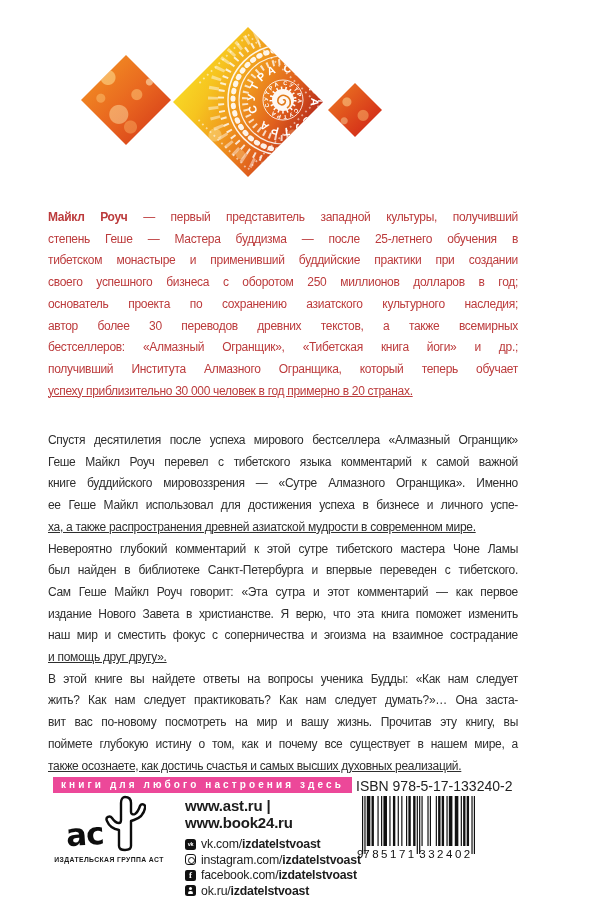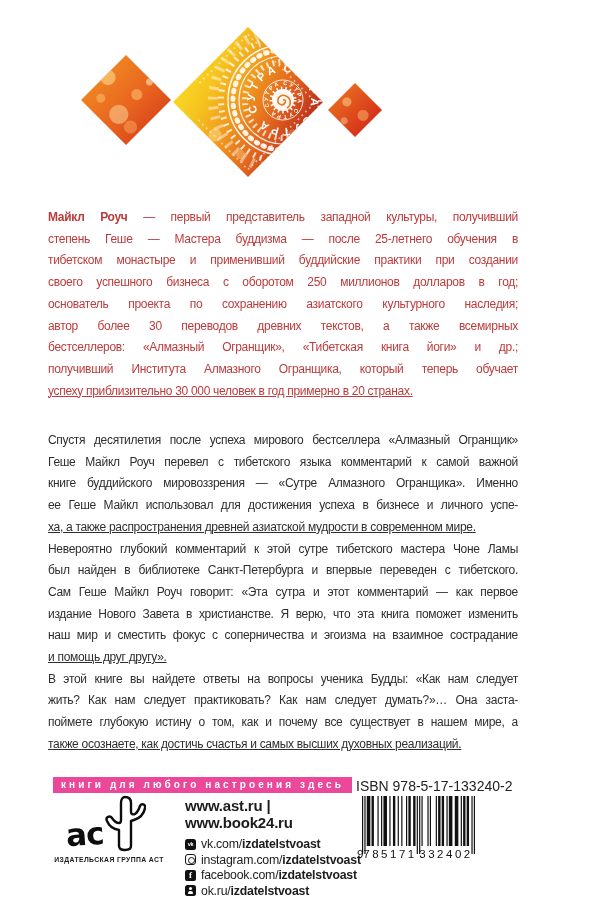--- a/index.html
+++ b/index.html
@@ -153,20 +153,21 @@
       <div class="tline">Невероятно глубокий комментарий к этой сутре тибетского мастера Чоне Ламы</div>
       <div class="tline">был найден в библиотеке Санкт-Петербурга и впервые переведен с тибетского.</div>
       <div class="tline">Сам Геше Майкл Роуч говорит: «Эта сутра и этот комментарий — как первое</div>
       <div class="tline">издание Нового Завета в христианстве. Я верю, что эта книга поможет изменить</div>
       <div class="tline">наш мир и сместить фокус с соперничества и эгоизма на взаимное сострадание</div>
       <div class="tline last">и помощь друг другу».</div>
     </div>
   <div>
       <div class="tline">В этой книге вы найдете ответы на вопросы ученика Будды: «Как нам следует</div>
       <div class="tline">жить? Как нам следует практиковать? Как нам следует думать?»… Она заста-</div>
+      <div class="tline">вит вас по-новому посмотреть на мир и вашу жизнь. Прочитав эту книгу, вы</div>
       <div class="tline">поймете глубокую истину о том, как и почему все существует в нашем мире, а</div>
       <div class="tline last">также осознаете, как достичь счастья и самых высших духовных реализаций.</div>
     </div>
 </div>
 
 <div class="promo-bar">книги для любого настроения здесь</div>
 
 <div class="ast-logo">
   <span class="ast-letters">ас</span>
   <svg class="ast-cactus" width="44" height="62" viewBox="0 0 44 62">

